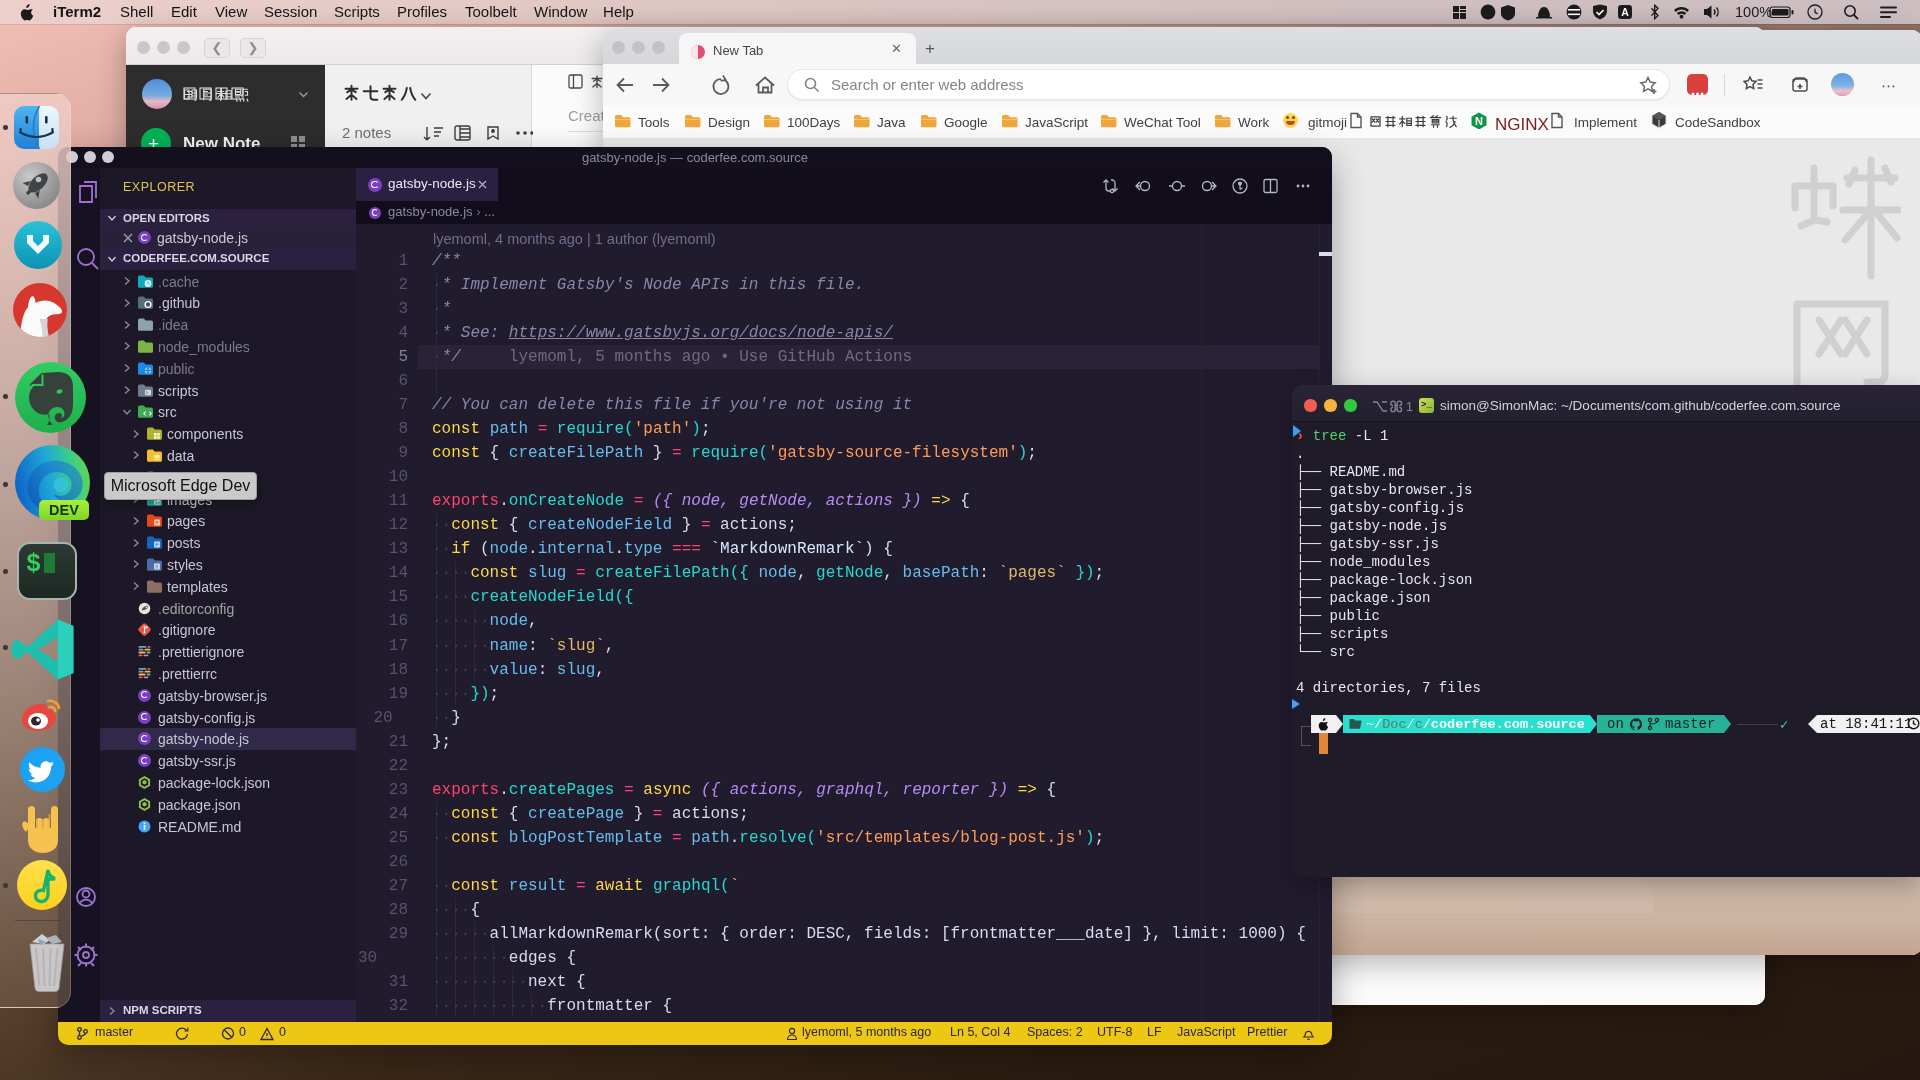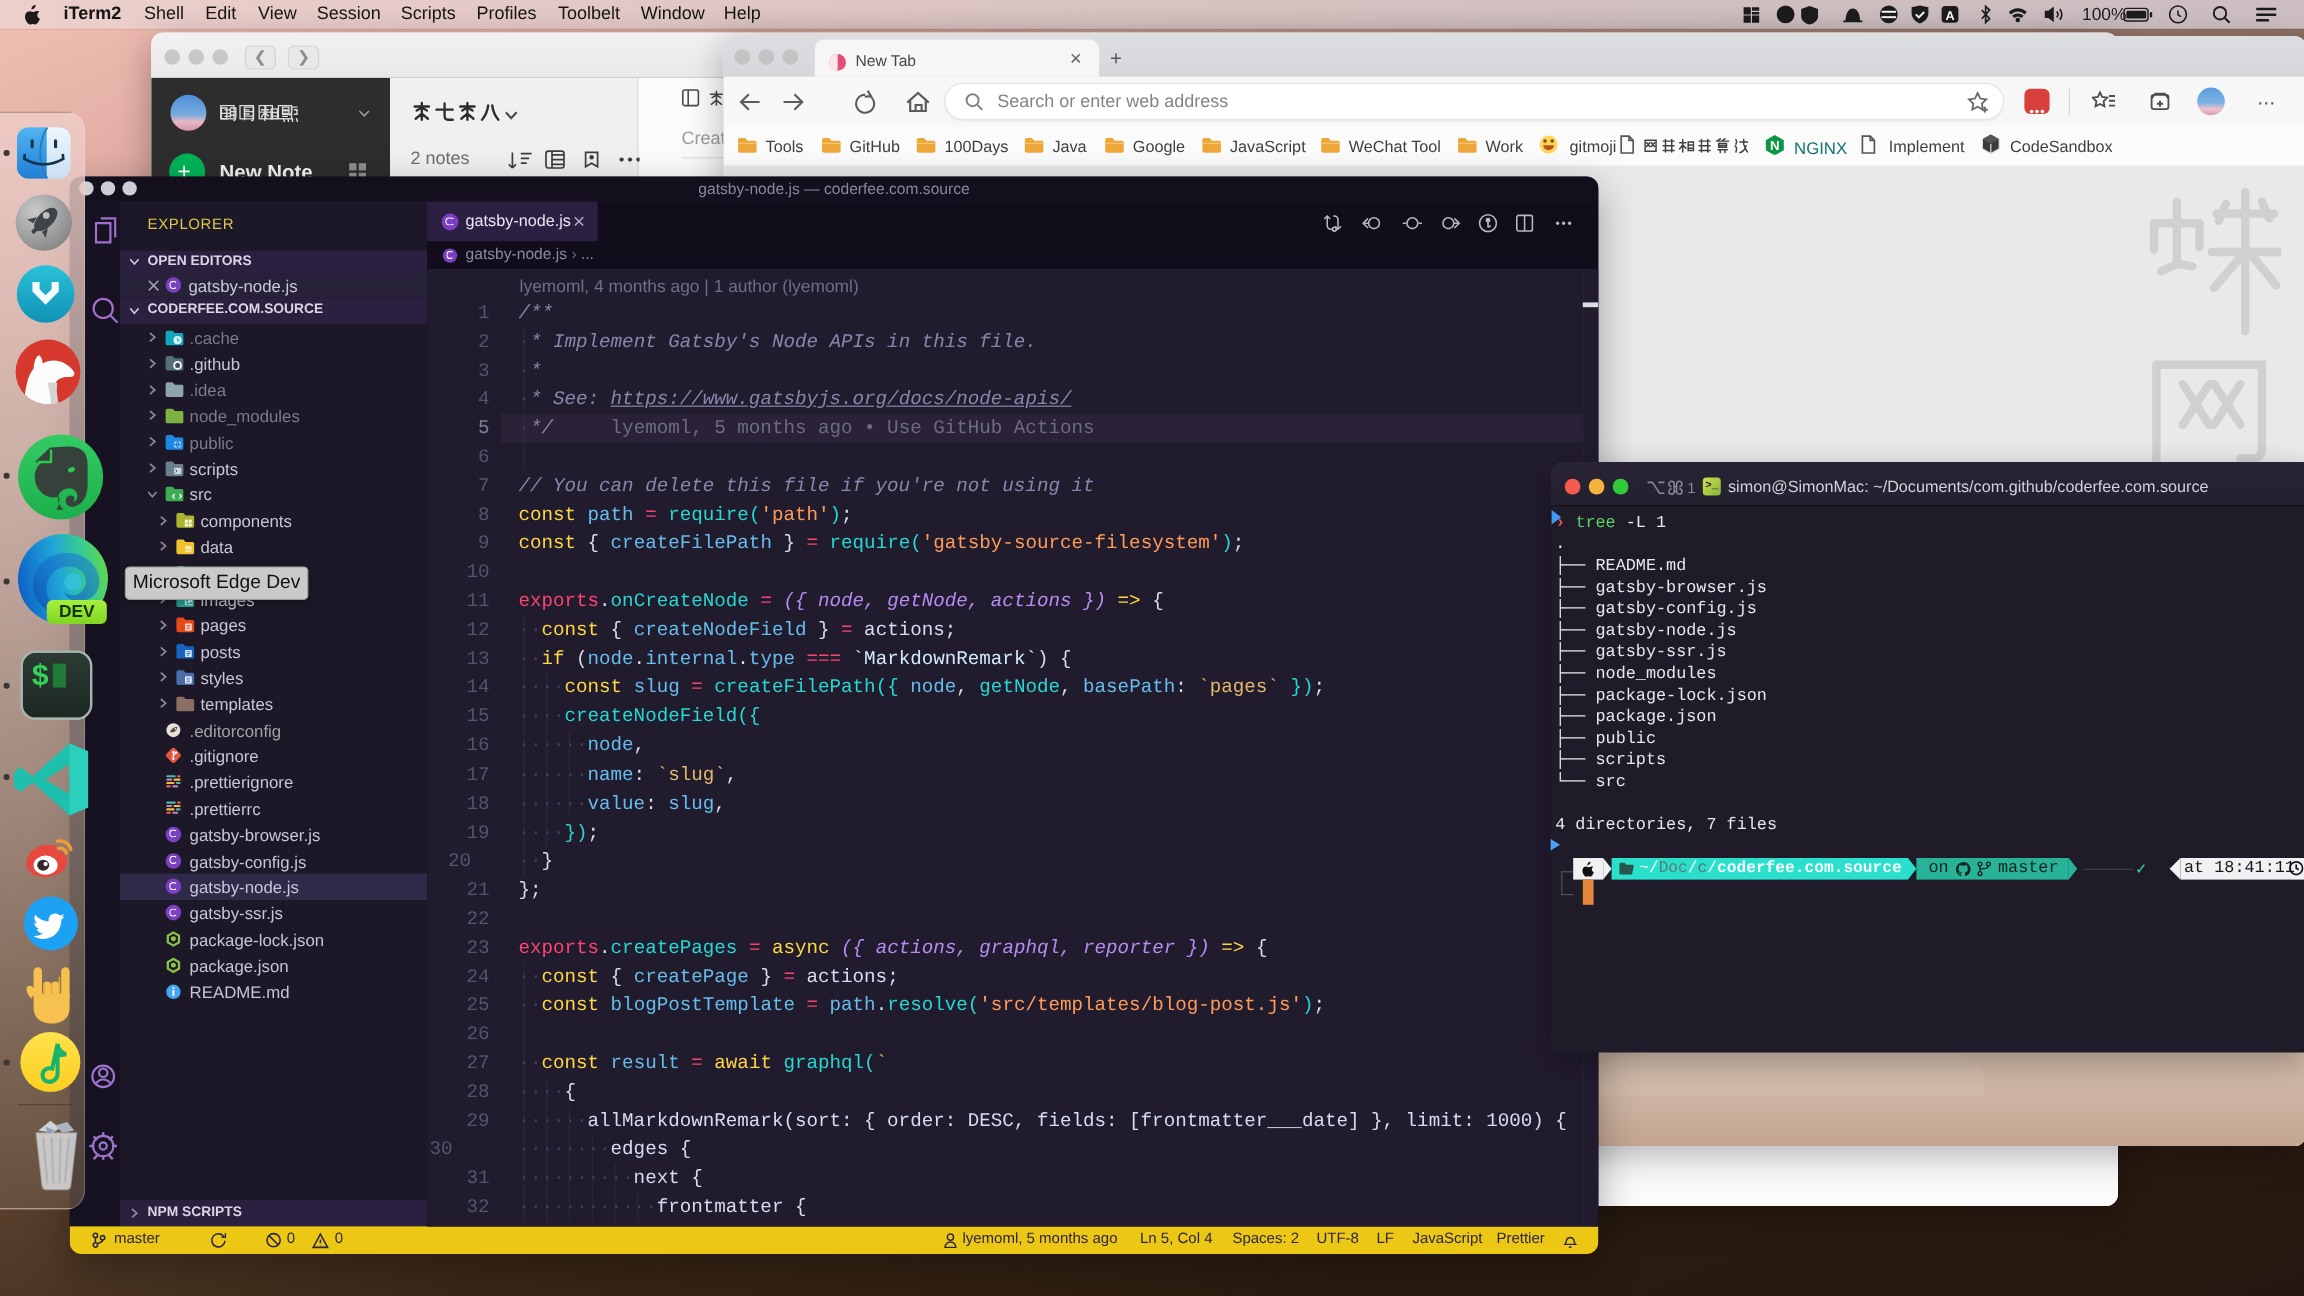--- a/index.html
+++ b/index.html
@@ -182,21 +182,21 @@
   <div class="abs" style="left:0;top:75px;right:0;height:34px;background:#fbfbfc;border-bottom:1px solid #e6e6e8;"></div>
 <svg class="abs" style="left:11px;top:83px" width="18" height="15">
       <path d="M1 3.5 a1.5 1.5 0 0 1 1.5-1.5 h4.5 l2 2.2 h6 a1.5 1.5 0 0 1 1.5 1.5 v7 a1.5 1.5 0 0 1-1.5 1.5 h-12.5 a1.5 1.5 0 0 1-1.5-1.5z" fill="#eda73b"></path>
       <path d="M1 6h15.5v1H1z" fill="#f6c56e"></path>
     </svg>
     <div class="abs" style="left:35px;top:85px;font-size:13.5px;color:#3e4042;">Tools</div>
     <svg class="abs" style="left:81px;top:83px" width="18" height="15">
       <path d="M1 3.5 a1.5 1.5 0 0 1 1.5-1.5 h4.5 l2 2.2 h6 a1.5 1.5 0 0 1 1.5 1.5 v7 a1.5 1.5 0 0 1-1.5 1.5 h-12.5 a1.5 1.5 0 0 1-1.5-1.5z" fill="#eda73b"></path>
       <path d="M1 6h15.5v1H1z" fill="#f6c56e"></path>
     </svg>
-    <div class="abs" style="left:105px;top:85px;font-size:13.5px;color:#3e4042;">GitHub</div>
+    <div class="abs" style="left:105px;top:85px;font-size:13.5px;color:#3e4042;">Design</div>
     <svg class="abs" style="left:160px;top:83px" width="18" height="15">
       <path d="M1 3.5 a1.5 1.5 0 0 1 1.5-1.5 h4.5 l2 2.2 h6 a1.5 1.5 0 0 1 1.5 1.5 v7 a1.5 1.5 0 0 1-1.5 1.5 h-12.5 a1.5 1.5 0 0 1-1.5-1.5z" fill="#eda73b"></path>
       <path d="M1 6h15.5v1H1z" fill="#f6c56e"></path>
     </svg>
     <div class="abs" style="left:184px;top:85px;font-size:13.5px;color:#3e4042;">100Days</div>
     <svg class="abs" style="left:250px;top:83px" width="18" height="15">
       <path d="M1 3.5 a1.5 1.5 0 0 1 1.5-1.5 h4.5 l2 2.2 h6 a1.5 1.5 0 0 1 1.5 1.5 v7 a1.5 1.5 0 0 1-1.5 1.5 h-12.5 a1.5 1.5 0 0 1-1.5-1.5z" fill="#eda73b"></path>
       <path d="M1 6h15.5v1H1z" fill="#f6c56e"></path>
     </svg>
     <div class="abs" style="left:274px;top:85px;font-size:13.5px;color:#3e4042;">Java</div>
@@ -226,21 +226,21 @@
   <div class="abs" style="left:683px;top:91px;width:9px;height:4px;border-radius:0 0 5px 5px;background:#b3541e;"></div>
   <div class="abs" style="left:705px;top:85px;font-size:13.5px;color:#3e4042;">gitmoji</div>
   <svg class="abs" style="left:746px;top:82px" width="14" height="17" fill="none" stroke="#55565a" stroke-width="1.4">
       <path d="M2 1.5h6.5L12 5v10.5H2z"></path>
       <path d="M8.5 1.5V5H12"></path>
     </svg>
   <svg class="abs" style="left:867px;top:82px" width="18" height="17">
       <path d="M9 0.5l7.5 4.3v8.4L9 17.5 1.5 13.2V4.8z" fill="#0d9646"></path>
       <text x="9" y="13" font-size="11" font-weight="bold" fill="#fff" text-anchor="middle" font-family="Liberation Sans">N</text>
     </svg>
-  <div class="abs" style="left:892px;top:85px;font-size:14px;color:#0f766e;">NGINX</div>
+  <div class="abs" style="left:892px;top:85px;font-size:17px;color:#7f1d1d;">NGINX</div>
   <svg class="abs" style="left:947px;top:82px" width="14" height="17" fill="none" stroke="#55565a" stroke-width="1.4">
       <path d="M2 1.5h6.5L12 5v10.5H2z"></path>
       <path d="M8.5 1.5V5H12"></path>
     </svg>
   <div class="abs" style="left:971px;top:85px;font-size:13.5px;color:#3e4042;">Implement</div>
   <svg class="abs" style="left:1047px;top:81px" width="18" height="18">
       <path d="M9 1l7 4v8l-7 4-7-4V5z" fill="#3a3a3a"></path>
       <path d="M9 1l7 4-7 4-7-4z" fill="#555"></path>
       <path d="M9 9v9M2 5v8l7 4M16 5v8l-7 4" stroke="#ddd" stroke-width="1" fill="none"></path>
     </svg>

